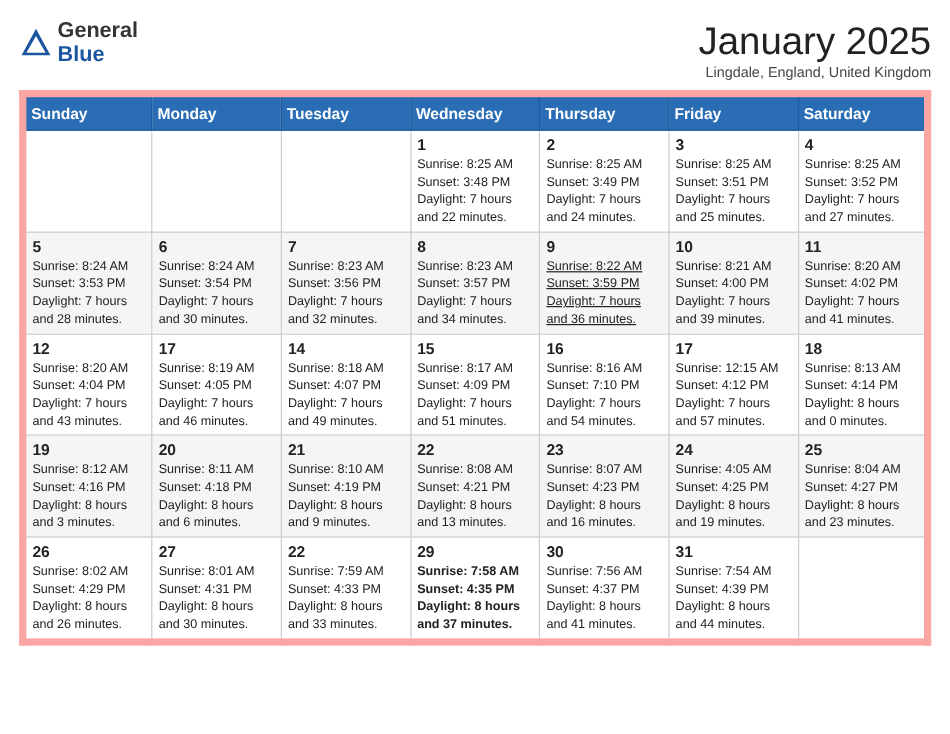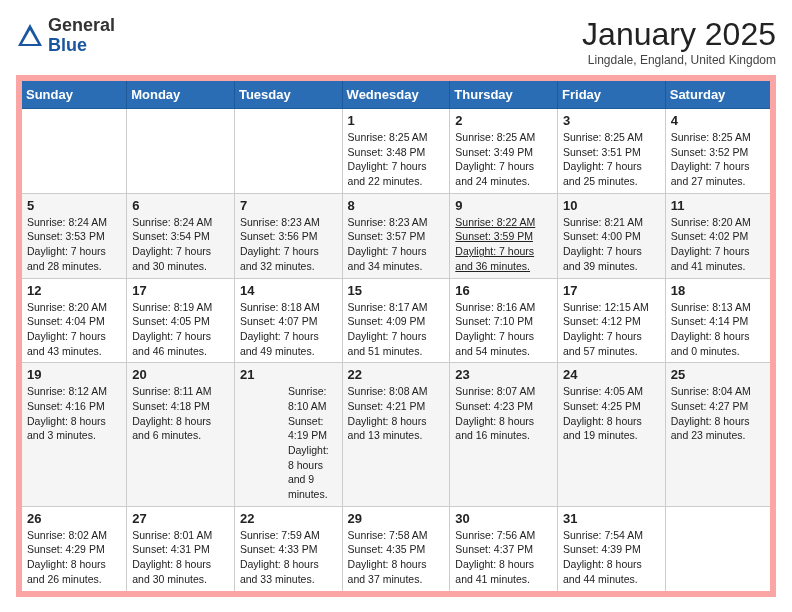--- a/index.html
+++ b/index.html
@@ -264,21 +264,21 @@
         </td>
         <td>
           <span class="day-number">20</span>
           <div class="day-info" style="white-space: pre-line;">Sunrise: 8:11 AM
 Sunset: 4:18 PM
 Daylight: 8 hours
 and 6 minutes.</div>
         </td>
         <td>
           <span class="day-number">21</span>
-          <div class="day-info" style="white-space: pre-line; margin-left: 48px;">Sunrise: 8:10 AM
+          <div class="day-info" style="white-space: pre-line;">Sunrise: 8:10 AM
 Sunset: 4:19 PM
 Daylight: 8 hours
 and 9 minutes.</div>
         </td>
         <td>
           <span class="day-number">22</span>
           <div class="day-info" style="white-space: pre-line;">Sunrise: 8:08 AM
 Sunset: 4:21 PM
 Daylight: 8 hours
 and 13 minutes.</div>
@@ -322,21 +322,21 @@
         </td>
         <td>
           <span class="day-number">22</span>
           <div class="day-info" style="white-space: pre-line;">Sunrise: 7:59 AM
 Sunset: 4:33 PM
 Daylight: 8 hours
 and 33 minutes.</div>
         </td>
         <td>
           <span class="day-number">29</span>
-          <div class="day-info" style="white-space: pre-line;">Sunrise: 7:58 AM
+          <div class="day-info" style="white-space: pre-line; font-weight: bold;">Sunrise: 7:58 AM
 Sunset: 4:35 PM
 Daylight: 8 hours
 and 37 minutes.</div>
         </td>
         <td>
           <span class="day-number">30</span>
           <div class="day-info" style="white-space: pre-line;">Sunrise: 7:56 AM
 Sunset: 4:37 PM
 Daylight: 8 hours
 and 41 minutes.</div>

